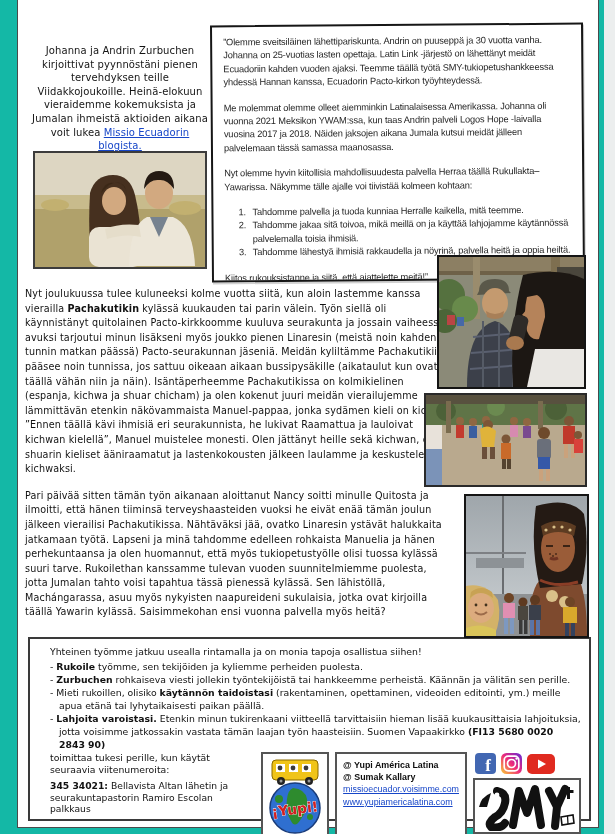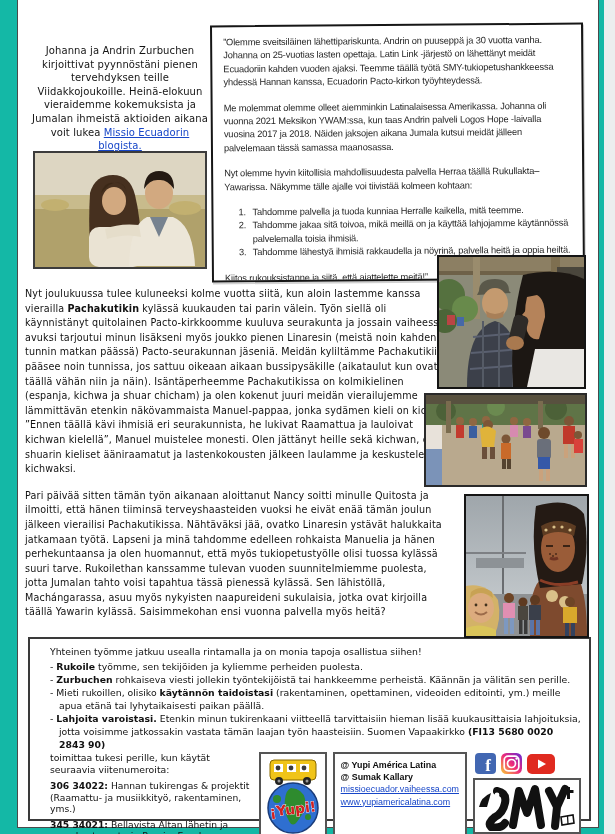--- a/index.html
+++ b/index.html
@@ -257,21 +257,20 @@
     <div style="margin-bottom:2px;">Yhteinen työmme jatkuu usealla rintamalla ja on monia tapoja osallistua siihen!</div>
     <div class="bullets">
       <div><b>Rukoile</b><span> työmme, sen tekijöiden ja kyliemme perheiden puolesta.</span></div>
       <div><b>Zurbuchen</b><span> rohkaiseva viesti jollekin työntekijöistä tai hankkeemme perheistä. Käännän ja välitän sen perille.</span></div>
       <div><span>Mieti rukoillen, olisiko </span><b>käytännön taidoistasi</b><span> (rakentaminen, opettaminen, videoiden editointi, ym.) meille apua etänä tai lyhytaikaisesti paikan päällä.</span></div>
       <div><b>Lahjoita varoistasi.</b><span> Etenkin minun tukirenkaani viitteellä tarvittaisiin hieman lisää kuukausittaisia lahjoituksia, jotta voisimme jatkossakin vastata tämän laajan työn haasteisiin. Suomen Vapaakirkko </span><b>(FI13 5680 0020 2843 90)</b></div>
     </div>
     <div class="bottom-row">
       <div class="refs-col">
         <div class="cont">toimittaa tukesi perille, kun käytät seuraavia viitenumeroita:</div>
-        <div class="ref"><b>306 34022:</b><span> Hannan tukirengas &amp; projektit (Raamattu- ja musiikkityö, rakentaminen, yms.)</span></div>
         <div class="ref"><b>345 34021:</b><span> Bellavista Altan lähetin ja seurakuntapastorin Ramiro Escolan palkkaus</span></div>
 
       </div>
 
       <div class="yupi-box">
         <svg width="64" height="80" viewBox="0 0 64 80">
           <rect x="9" y="5" width="46" height="20" rx="4" fill="#f0c419" stroke="#8a6a00" stroke-width="1"></rect>
           <rect x="13" y="9" width="9" height="8" fill="#fff"></rect>
             <rect x="26" y="9" width="9" height="8" fill="#fff"></rect>
             <rect x="39" y="9" width="9" height="8" fill="#fff"></rect>
@@ -286,21 +285,21 @@
           <path d="M30 33 Q42 34 44 44 Q46 54 38 64 Q32 74 28 66 Q22 56 24 44 Q25 35 30 33 Z" fill="#2e8b2e"></path>
           <circle cx="16" cy="44" r="4" fill="#2e8b2e"></circle>
             <circle cx="47" cy="62" r="3" fill="#2e8b2e"></circle>
           <text x="32" y="59" text-anchor="middle" transform="rotate(-7 32 55)" font-family="DejaVu Sans, sans-serif" font-size="14" font-weight="bold" fill="#d42020" stroke="#ffffff" stroke-width="0.7" paint-order="stroke">¡Yupi!</text>
         </svg>
       </div>
 
       <div class="contact-box">
         <div class="handle">@ Yupi América Latina</div>
         <div class="handle">@ Sumak Kallary</div>
-        <a>missioecuador.vaiheessa.com</a>
+        <a>missioecuador.voisimme.com</a>
         <a>www.yupiamericalatina.com</a>
       </div>
 
       <div class="right-col">
         <div class="icons-row">
           <svg width="21" height="21" viewBox="0 0 21 21">
             <rect width="21" height="21" rx="4" fill="#4267B2"></rect>
             <text x="13" y="18" text-anchor="middle" font-family="Liberation Serif, serif" font-size="17" font-weight="bold" fill="#ffffff">f</text>
           </svg>
           <svg width="21" height="21" viewBox="0 0 21 21">

